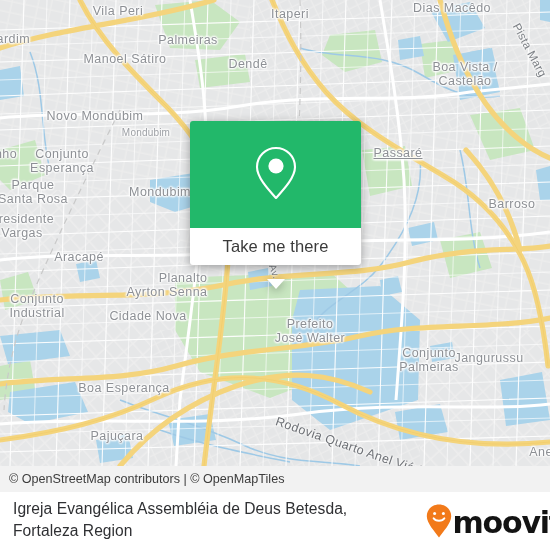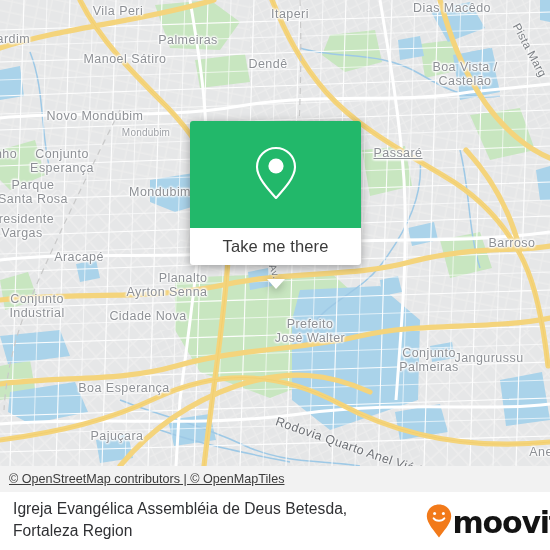--- a/index.html
+++ b/index.html
@@ -40,21 +40,21 @@
     text-shadow:0 0 3px #fff,0 0 3px #fff,0 0 2px #fff;
     transform-origin:0 50%;pointer-events:none;
   }
 
   
   #attrib{
     position:absolute;left:0;top:466px;width:550px;height:26px;
     background:rgba(241,241,241,.93);
     color:#3c3c3c;font-size:12.6px;line-height:26px;
     padding-left:9px;box-sizing:border-box;
-    white-space:nowrap;overflow:hidden;text-decoration:underline;
+    white-space:nowrap;overflow:hidden;
   }
 
   
   #callout{
     position:absolute;left:190px;top:121px;width:171px;
     filter:drop-shadow(0 2px 5px rgba(0,0,0,.34));
   }
   #callout-green{
     height:107px;background:#22b86a;
     border-radius:3px 3px 0 0;
@@ -232,33 +232,33 @@
         <path d="M300,0 C302,60 300,120 296,180"></path>
       </g>
     </svg>
 
     <div class="maplabel" style="left:118px;top:11px;">Vila Peri</div>
     <div class="maplabel" style="left:10px;top:39px;">Jardim</div>
     <div class="maplabel" style="left:188px;top:40px;">Palmeiras</div>
     <div class="maplabel" style="left:290px;top:14px;">Itaperi</div>
     <div class="maplabel" style="left:452px;top:8px;">Dias Macêdo</div>
     <div class="maplabel" style="left:125px;top:59px;">Manoel Sátiro</div>
-    <div class="maplabel" style="left:268px;top:64px;">Dendê</div>
+    <div class="maplabel" style="left:248px;top:64px;">Dendê</div>
     <div class="maplabel" style="left:465px;top:74px;">Boa Vista /
 Castelão</div>
     <div class="maplabel" style="left:95px;top:116px;">Novo Mondubim</div>
     <div class="maplabel sm" style="left:146px;top:133px;">Mondubim</div>
     <div class="maplabel" style="left:6px;top:154px;">nho</div>
     <div class="maplabel" style="left:62px;top:161px;">Conjunto
 Esperança</div>
     <div class="maplabel" style="left:398px;top:153px;text-decoration:underline;">Passaré</div>
     <div class="maplabel" style="left:160px;top:192px;">Mondubim</div>
     <div class="maplabel" style="left:33px;top:192px;">Parque
 Santa Rosa</div>
-    <div class="maplabel" style="left:512px;top:204px;margin-top:39px;">Barroso</div>
+    <div class="maplabel" style="left:512px;top:204px;">Barroso</div>
     <div class="maplabel" style="left:22px;top:226px;">Presidente
 Vargas</div>
     <div class="maplabel" style="left:79px;top:257px;">Aracapé</div>
     <div class="maplabel" style="left:167px;top:285px;text-align:right;">Planalto
 Ayrton Senna</div>
     <div class="maplabel" style="left:310px;top:310px;margin-top:21px;">Prefeito
 José Walter</div>
     <div class="maplabel" style="left:37px;top:306px;">Conjunto
 Industrial</div>
     <div class="maplabel" style="left:148px;top:316px;">Cidade Nova</div>

